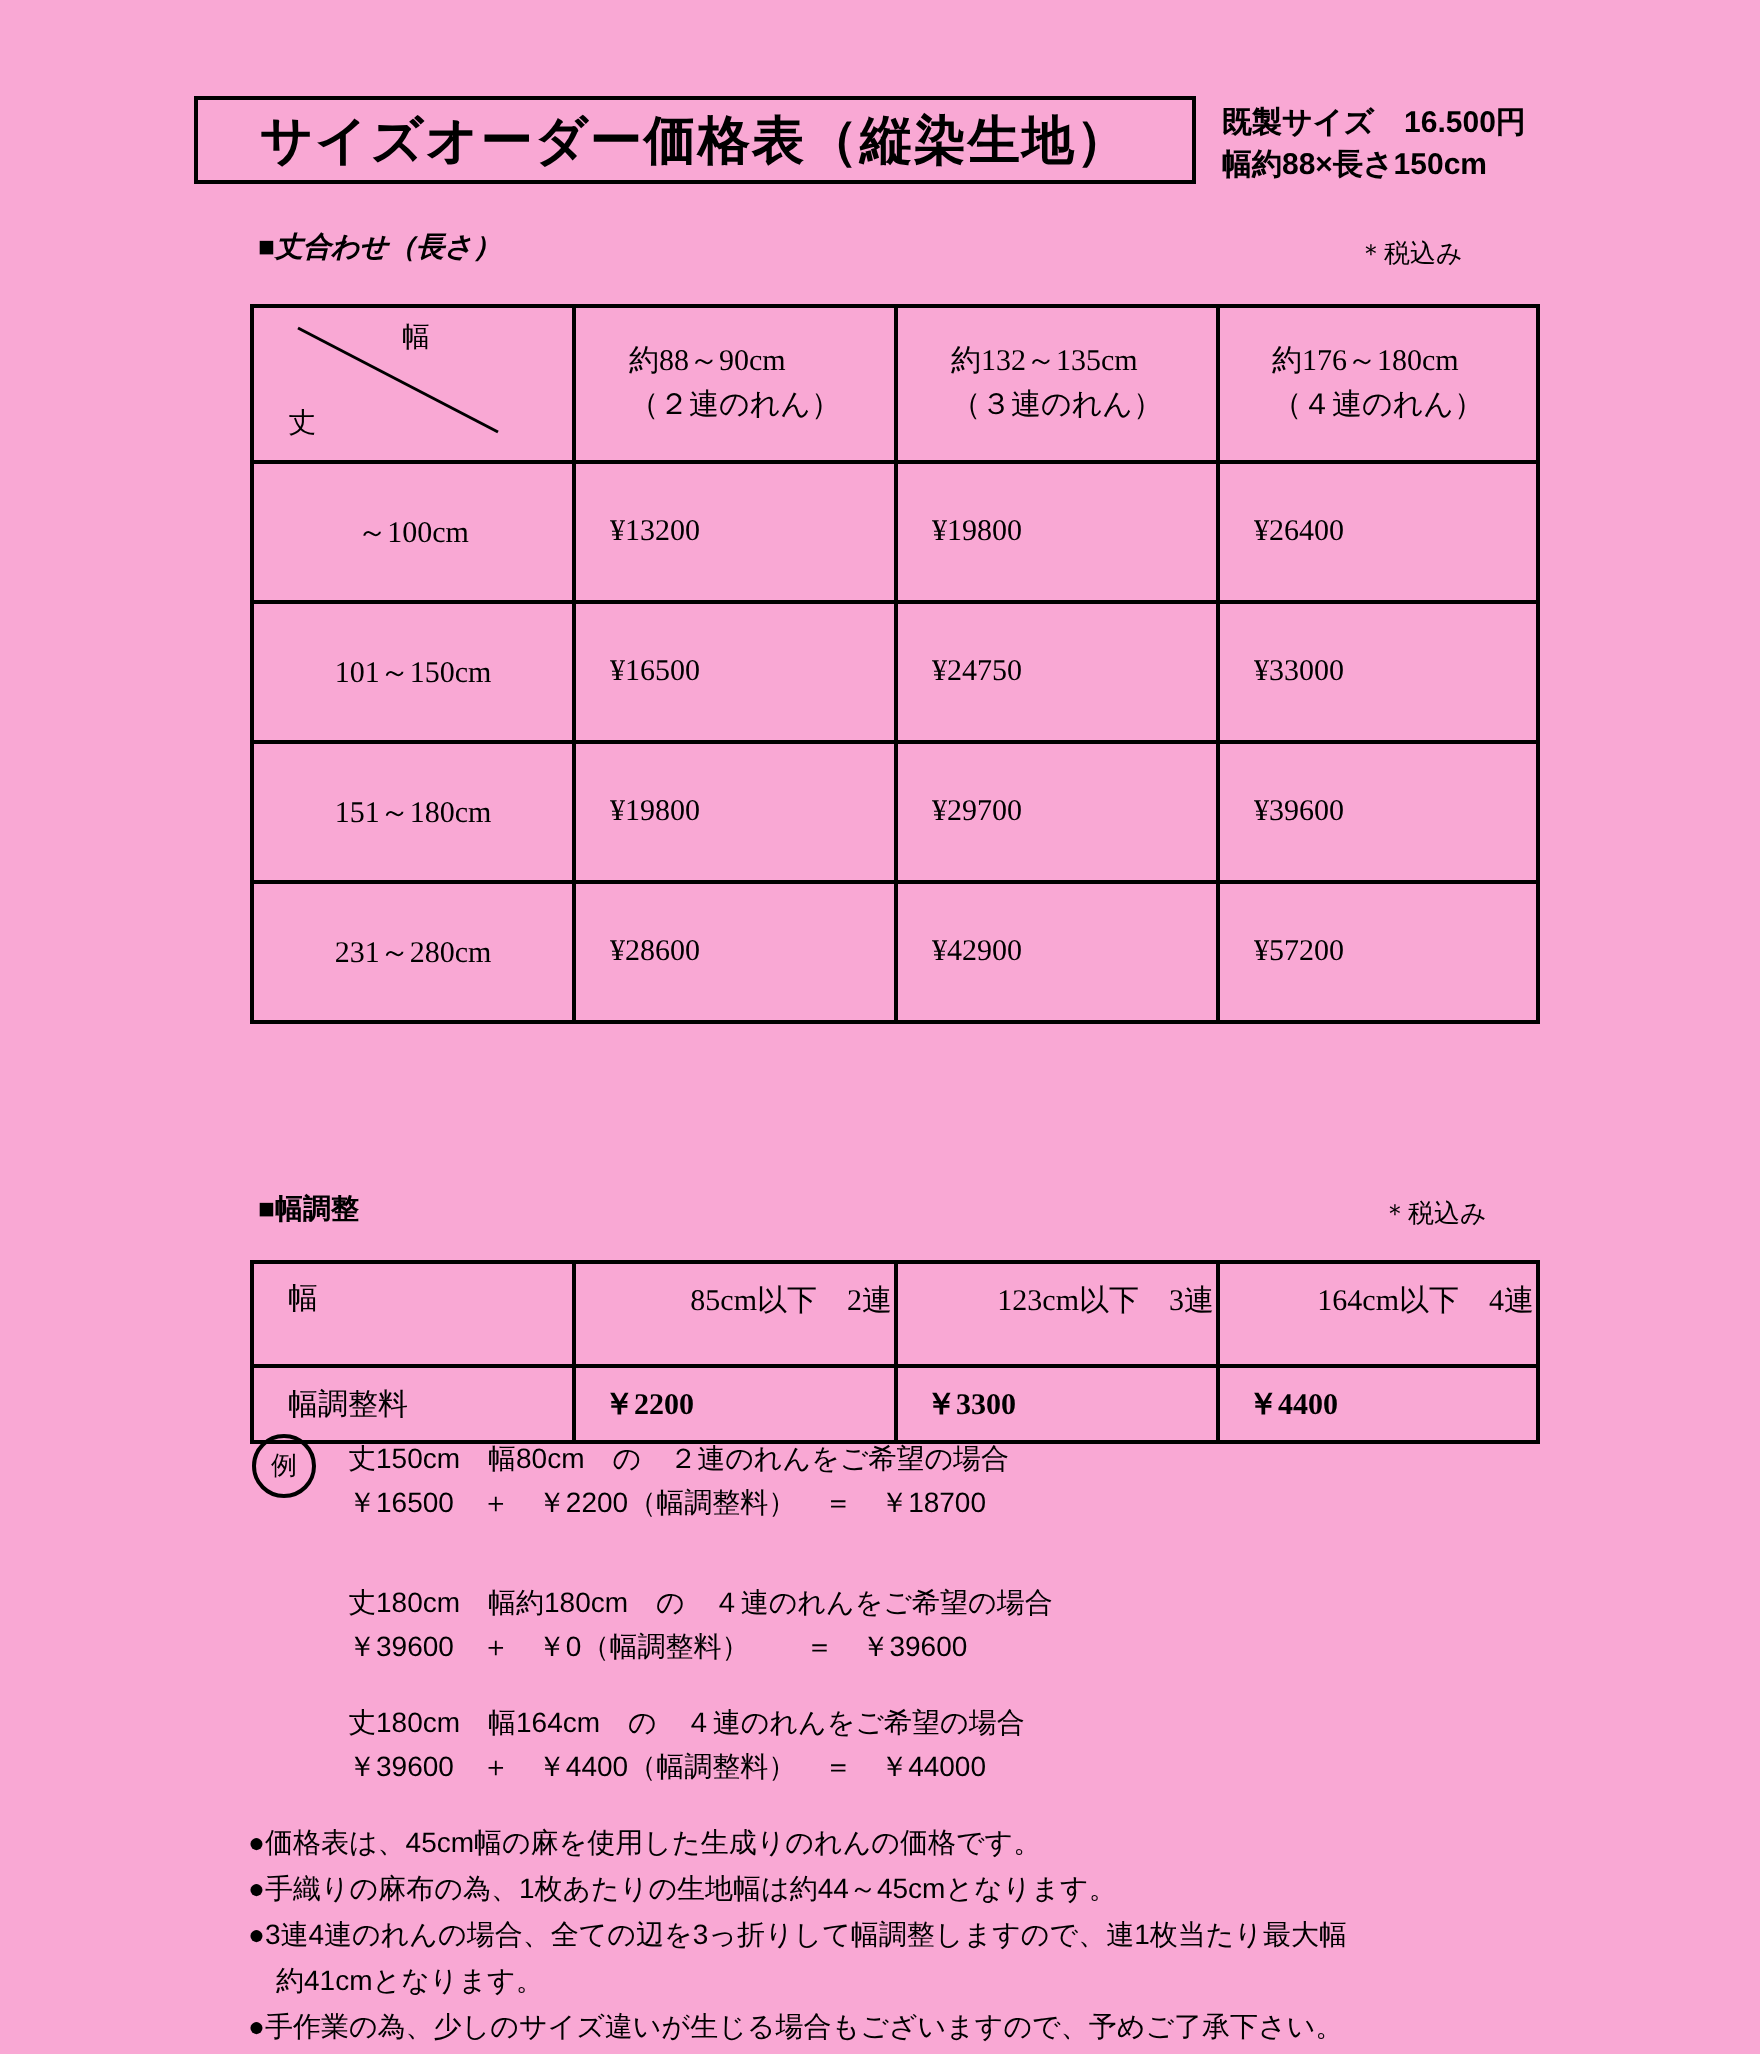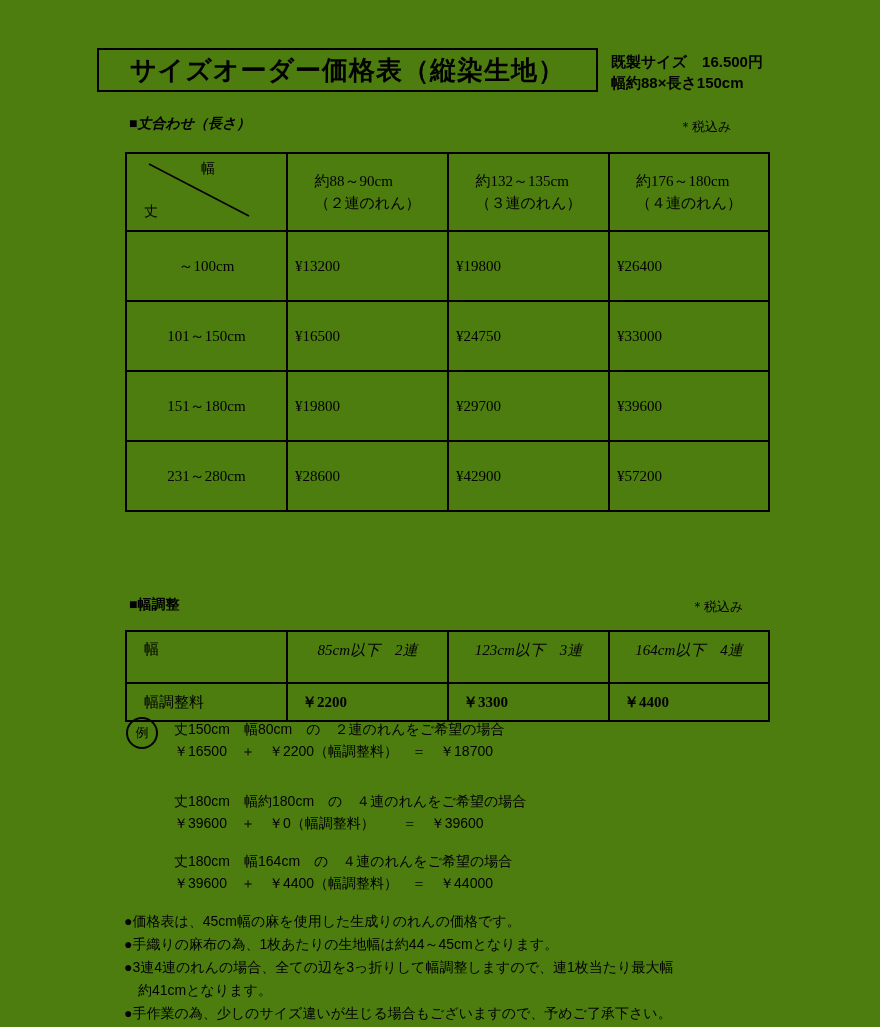--- a/index.html
+++ b/index.html
@@ -1,16 +1,16 @@
 <!DOCTYPE html>
 <html><head>
 <meta charset="utf-8">
 <style>
   html,body{margin:0;padding:0;background:#ffffff;}
-  .doc{position:relative;width:880px;height:1027px;background:#4d7c0f;color:#000;overflow:hidden;
+  .doc{position:relative;width:880px;height:1027px;background:#f9a8d4;color:#000;overflow:hidden;
        font-family:"Liberation Sans",sans-serif;}
 
   
   .title-box{position:absolute;left:97px;top:48px;width:497px;height:40px;border:2px solid #000;
              display:flex;align-items:center;justify-content:center;
              font-weight:bold;font-size:26px;letter-spacing:1px;white-space:nowrap;}
   .ready-made{position:absolute;left:611px;top:51px;font-weight:bold;font-size:15px;line-height:21px;white-space:nowrap;}
 
   
   .sec-label{position:absolute;font-weight:bold;font-size:14px;white-space:nowrap;}
@@ -18,30 +18,30 @@
 
   
   table{border-collapse:collapse;table-layout:fixed;position:absolute;left:125px;
         font-family:"Liberation Serif",serif;}
   td{border:2px solid #000;overflow:hidden;}
   .t1{top:152px;width:643px;}
   .t1 .hdr-row td{height:74px;text-align:center;vertical-align:middle;font-size:15px;}
   .t1 .data-row td{height:66px;vertical-align:middle;font-size:15px;}
   .hdr-block{display:inline-block;text-align:left;line-height:22px;}
   .row-label{text-align:center;}
-  .price{padding-left:7px;}
+  .price{padding-left:17px;}
 
   .diag-cell{position:relative;}
   .diag-cell svg{position:absolute;left:0;top:0;}
   .corner-top{position:absolute;top:6px;left:74px;font-family:"Liberation Sans",sans-serif;font-size:14px;}
   .corner-bottom{position:absolute;bottom:9px;left:17px;font-family:"Liberation Sans",sans-serif;font-size:14px;}
 
   .t2{top:630px;width:643px;}
   .t2 .hdr-row td{height:40px;vertical-align:top;padding-top:8px;font-size:15px;}
-  .t2 .hdr-row .col-hdr{text-align:center;padding-top:9px;font-style:italic;}
+  .t2 .hdr-row .col-hdr{text-align:right;padding-top:9px;}
   .t2 .data-row td{height:34px;vertical-align:middle;font-size:15px;margin-top:48px;}
   .pad-left{padding-left:17px;}
   .adj-price{padding-left:14px;font-weight:bold;}
 
   
   .ex-badge{position:absolute;left:126px;top:717px;width:28px;height:28px;border:2px solid #000;
             border-radius:50%;display:flex;align-items:center;justify-content:center;font-size:13px;}
   .example{position:absolute;left:174px;font-size:14px;line-height:22px;white-space:nowrap;}
   .ex1{top:718px;}
   .ex2{top:790px;}

